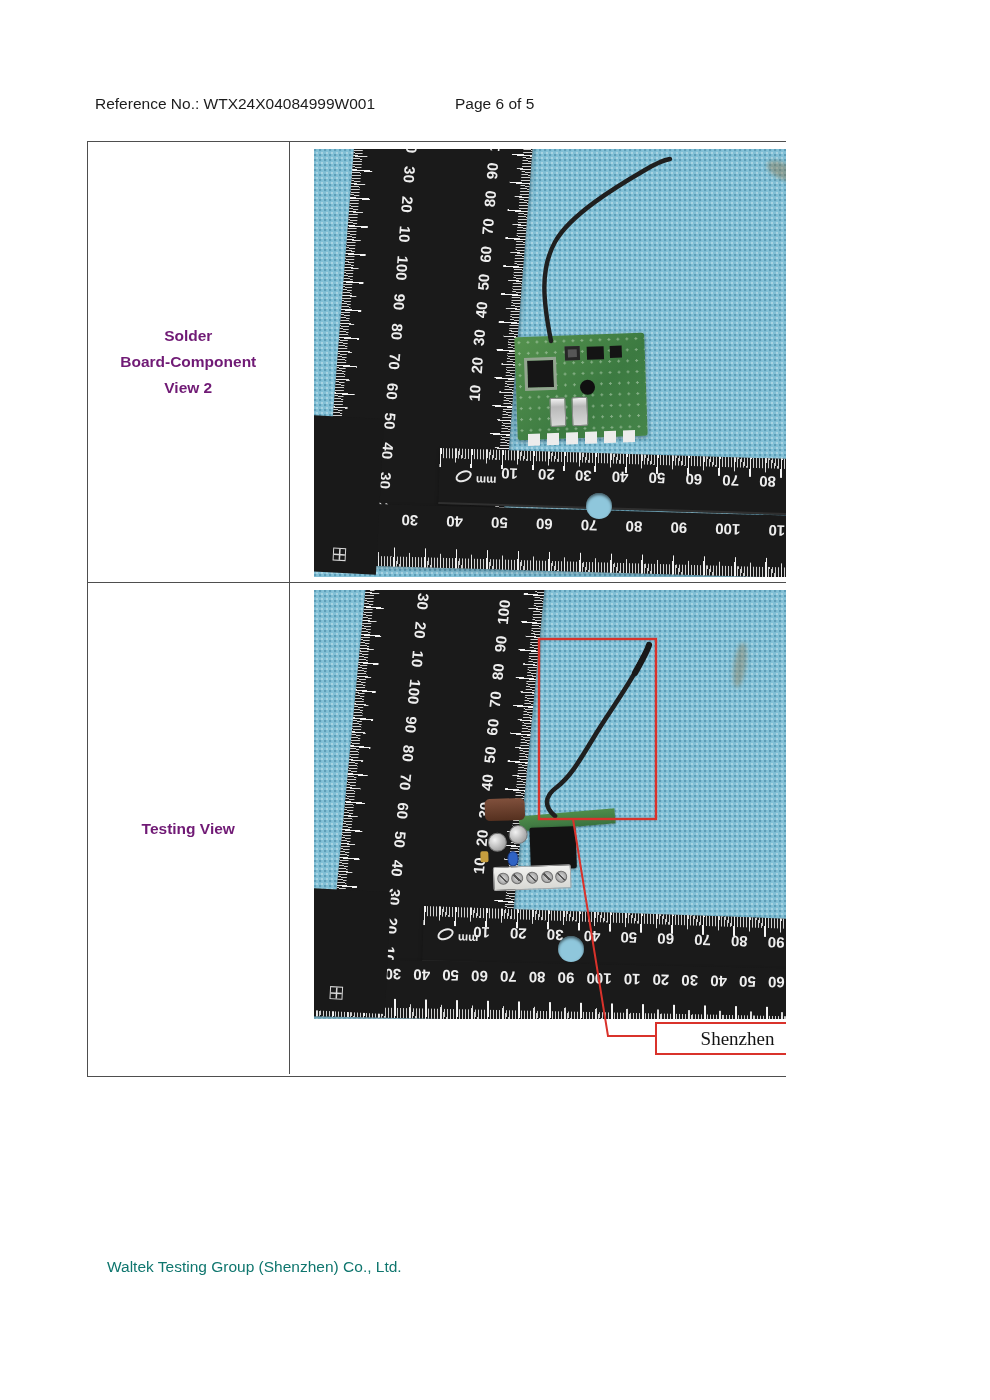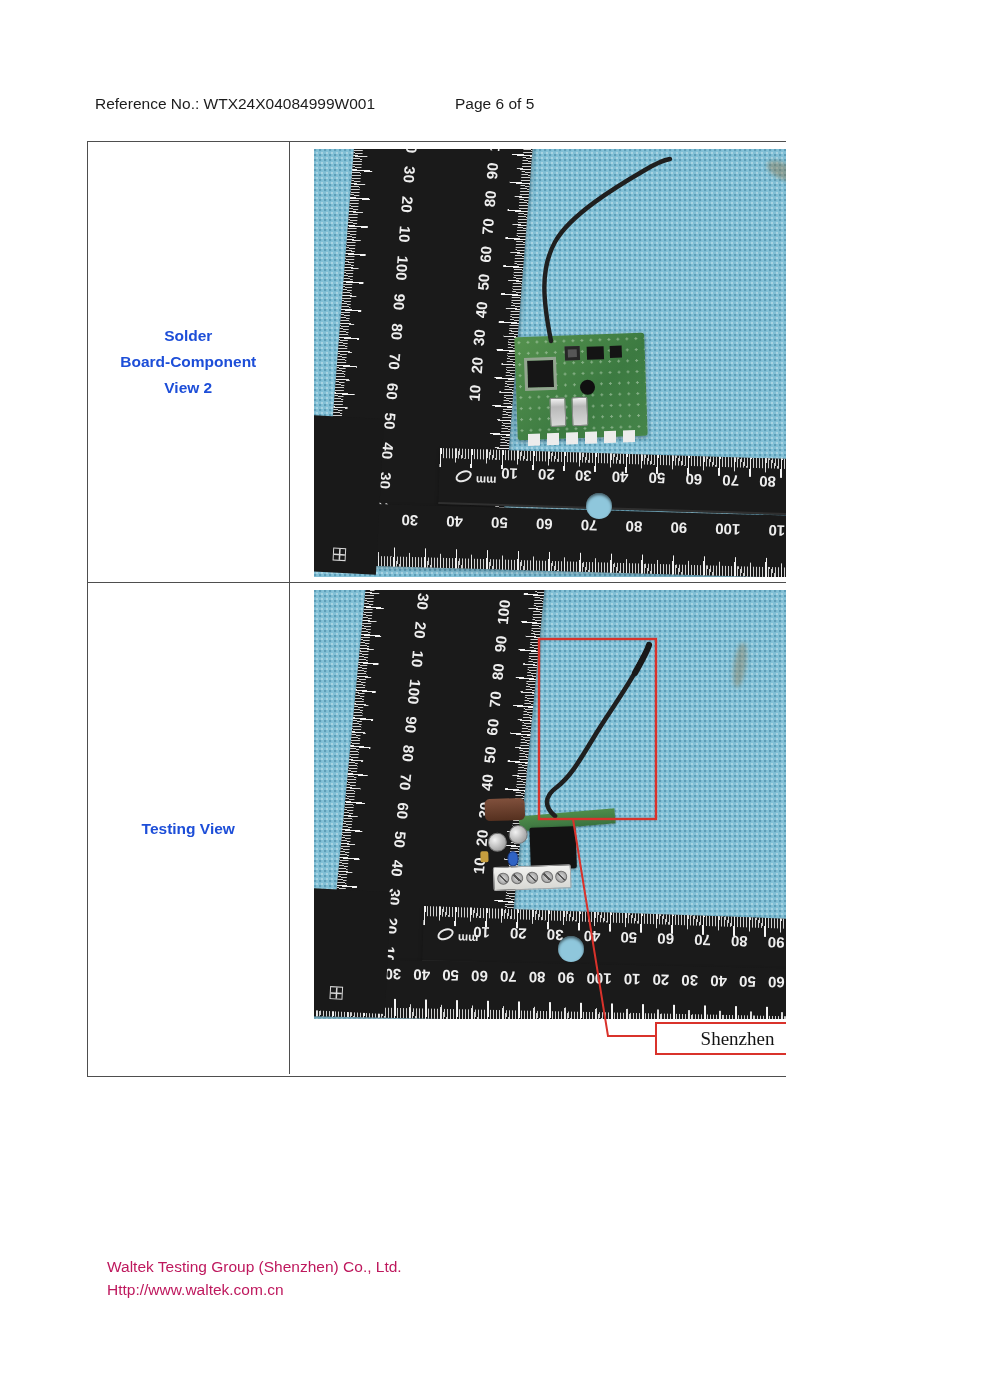--- a/index.html
+++ b/index.html
@@ -3,31 +3,31 @@
 <meta charset="utf-8">
 <style>
   * { margin:0; padding:0; box-sizing:border-box; }
   html,body { background:#ffffff; }
   .page { position:relative; width:786px; height:1400px; background:#fff;
           font-family:"Liberation Sans", sans-serif; overflow:hidden; }
 
   
   .hdr-ref  { position:absolute; left:95px;  top:95px;  font-size:15.5px; color:#1c1c1c; }
   .hdr-page { position:absolute; left:455px; top:95px;  font-size:15.5px; color:#1c1c1c; }
-  .footer   { position:absolute; left:107px; top:1256px; font-size:15.5px; color:#be185d; line-height:22.5px; }
+  .footer   { position:absolute; left:107px; top:1256px; font-size:15.5px; color:#0f766e; line-height:22.5px; }
 
   
   .doc-table { position:absolute; left:87px; top:141px; width:815px; height:936px;
                border:1.5px solid #4e4e4e; }
   .trow { display:flex; width:100%; }
   .trow.r1 { height:441px; border-bottom:1.5px solid #4e4e4e; }
   .trow.r2 { height:491px; }
   .label-cell { width:201.5px; border-right:1.5px solid #4e4e4e; display:flex;
                 flex-direction:column; align-items:center; justify-content:center;
-                font-weight:bold; font-size:15.5px; color:#1d4ed8; line-height:26px; }
+                font-weight:bold; font-size:15.5px; color:#701a75; line-height:26px; }
   .photo-cell { position:relative; flex:1; overflow:hidden; }
 
   
   .photo { position:absolute; left:24px; top:7px; width:570px; height:428px; overflow:hidden;
            background-color:#82c0d6;
            background-image:
              radial-gradient(circle at 1px 1px, rgba(32,100,132,.38) 1px, transparent 1.7px),
              radial-gradient(circle at 3px 4px, rgba(255,255,255,.30) 1px, transparent 1.6px);
            background-size:5px 5px, 5px 5px; }
   #photo2 { height:429px; }
@@ -271,15 +271,14 @@
 
         <div class="antenna-box">
           <span>Shenzhen</span>
         </div>
       </div>
     </div>
   </div>
 
   <div class="footer">
     <div>Waltek Testing Group (Shenzhen) Co., Ltd.</div>
-    <div>Http://www.waltek.com.cn</div>
   </div>
 </div>
 
 </body></html>

